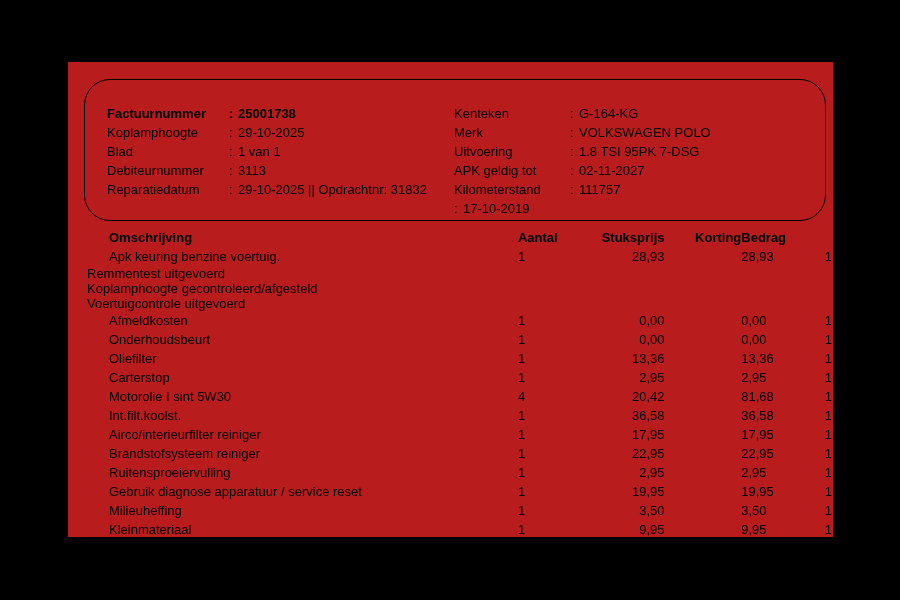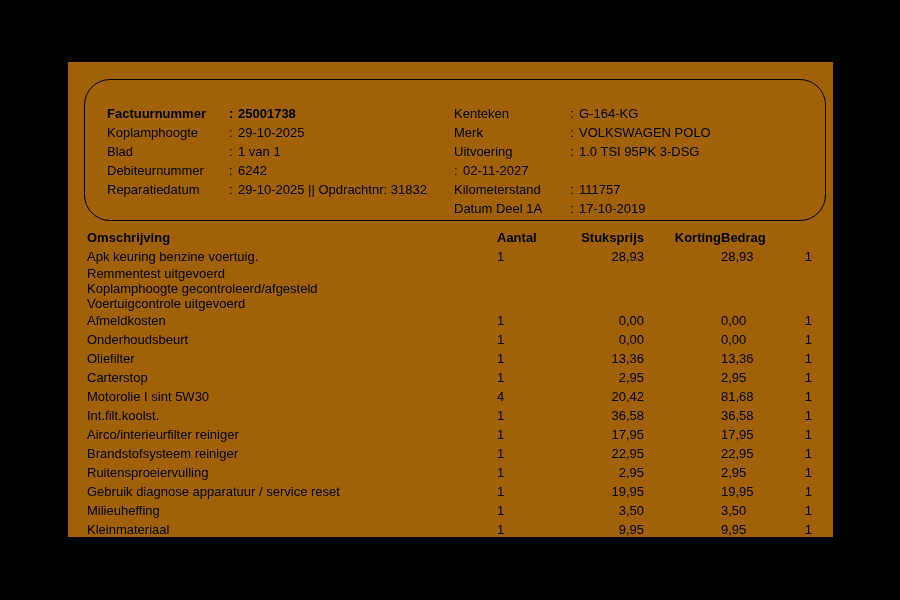--- a/index.html
+++ b/index.html
@@ -9,21 +9,21 @@
     font-family:"Liberation Sans", sans-serif;
     font-size:13px;
     color:#000000;
     position:relative;
     overflow:hidden;
   }
   .paper {
     position:absolute;
     left:68px; top:62px;
     width:765px; height:475px;
-    background:#a16207;
+    background:#b91c1c;
     overflow:hidden;
   }
   .info-box {
     position:absolute;
     left:16px; top:17px;
     width:742px; height:142px;
     border:1px solid #000000;
     border-radius:26px;
   }
   .meta { position:absolute; top:24px; }
@@ -36,21 +36,21 @@
   .bold { font-weight:bold; }
 
   .inv-table {
     position:absolute;
     left:19px; top:166px;
     width:745px;
   }
   .t-row  { display:flex; }
   .t-line { height:19px; line-height:19px; }
   .t-head { font-weight:bold; }
-  .c-desc    { width:410px; text-align:left;  overflow:hidden; white-space:nowrap; }
+  .c-desc    { width:410px; text-align:left;  overflow:hidden; white-space:nowrap;margin-left:22px; }
   .c-aantal  { width:65px;  }
   .c-stuks   { width:82px;  text-align:right; }
   .c-korting { width:77px;  text-align:right; }
   .c-bedrag  { width:76px;  text-align:left; }
   .c-btw     { width:15px;  text-align:right; }
   .sub-line  { height:15px; line-height:15px; white-space:nowrap; }
 </style>
 </head>
 <body>
 
@@ -70,21 +70,21 @@
         <span class="meta-value">29-10-2025</span>
       </div>
       <div class="meta-row">
         <span class="meta-label">Blad</span>
         <span class="meta-colon">:</span>
         <span class="meta-value">1 van 1</span>
       </div>
       <div class="meta-row">
         <span class="meta-label">Debiteurnummer</span>
         <span class="meta-colon">:</span>
-        <span class="meta-value">6242</span>
+        <span class="meta-value">3113</span>
       </div>
       <div class="meta-row">
         <span class="meta-label">Reparatiedatum</span>
         <span class="meta-colon">:</span>
         <span class="meta-value">29-10-2025 || Opdrachtnr: 31832</span>
       </div>
     </div>
 
     <div class="meta meta-right">
       <div class="meta-row">
@@ -93,33 +93,33 @@
         <span class="meta-value">G-164-KG</span>
       </div>
       <div class="meta-row">
         <span class="meta-label">Merk</span>
         <span class="meta-colon">:</span>
         <span class="meta-value">VOLKSWAGEN POLO</span>
       </div>
       <div class="meta-row">
         <span class="meta-label">Uitvoering</span>
         <span class="meta-colon">:</span>
-        <span class="meta-value">1.0 TSI 95PK 3-DSG</span>
-      </div>
-      <div class="meta-row">
+        <span class="meta-value">1.8 TSI 95PK 7-DSG</span>
+      </div>
+      <div class="meta-row">
+        <span class="meta-label">APK geldig tot</span>
         <span class="meta-colon">:</span>
         <span class="meta-value">02-11-2027</span>
       </div>
       <div class="meta-row">
         <span class="meta-label">Kilometerstand</span>
         <span class="meta-colon">:</span>
         <span class="meta-value">111757</span>
       </div>
       <div class="meta-row">
-        <span class="meta-label">Datum Deel 1A</span>
         <span class="meta-colon">:</span>
         <span class="meta-value">17-10-2019</span>
       </div>
     </div>
 
   </div>
 
   <div class="inv-table">
 
     <div class="t-row t-line t-head">

